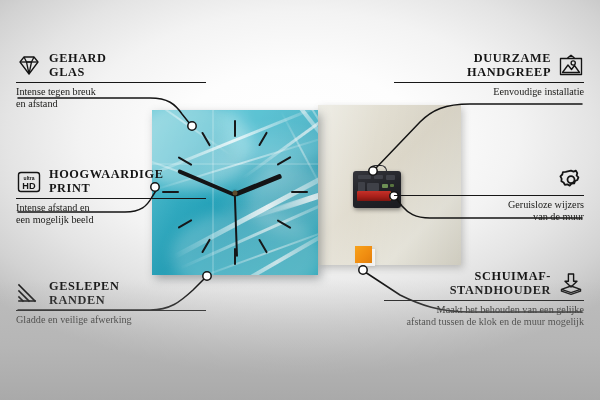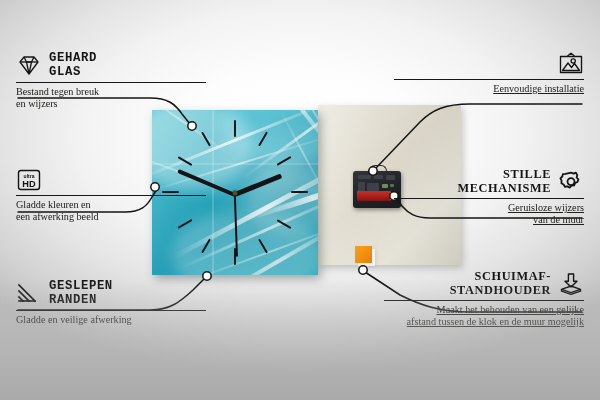--- a/index.html
+++ b/index.html
@@ -26,25 +26,25 @@
     font-family:"Liberation Serif", serif;
     font-weight:bold;font-size:12.3px;line-height:13.5px;
     letter-spacing:.6px;color:#151515;text-transform:uppercase;
   }
   .feature .rule{height:0;border-top:1.3px solid #171717;margin-top:3px;}
   .feature .desc{
     font-family:"Liberation Serif", serif;
     font-size:10.2px;line-height:11.6px;color:#20201e;margin-top:3px;
   }
   .feature.left .head{justify-content:flex-start;}
-  .feature.left .title{text-align:left;font-family:Liberation Mono, monospace;}
+  .feature.left .title{text-align:left;}
   .feature.left .desc{text-align:left;}
   .feature.right .head{justify-content:flex-end;}
   .feature.right .title{text-align:right;}
-  .feature.right .desc{text-align:right;text-decoration:underline;}
+  .feature.right .desc{text-align:right;}
 
   .icon{flex:0 0 auto;width:26px;height:24px;display:block;}
   .icon svg{display:block;width:100%;height:100%;}
 
   
   #photo{position:absolute;left:100px;top:95px;width:380px;height:200px;}
 
   #backplate{
     position:absolute;left:218px;top:10px;width:143px;height:160px;
     background:linear-gradient(135deg,#e6e4d9 0%,#ded9cb 45%,#e9e7dd 75%,#d9d6c9 100%);
@@ -201,37 +201,40 @@
               <path d="M10.5 8 L15.5 8"></path>
         </g>
           </svg>
       </span>
       <span class="title">
         <span>GEHARD</span><br><span>GLAS</span>
       </span>
     </div>
     <div class="rule"></div>
     <div class="desc">
-      <span>Bestand tegen breuk</span><br><span>en wijzers</span>
+      <span>Intense tegen breuk</span><br><span>en afstand</span>
     </div>
   </div>
 
   <div class="feature left" style="left:16px;top:168px;">
     <div class="head">
       <span class="icon" style="position:relative;text-align:center;">
         <svg viewBox="0 0 26 24">
           <rect x="2.5" y="2.5" width="21" height="19" rx="2.5" fill="none" stroke="#141414" stroke-width="1.4"></rect>
           <text x="13" y="10.2" font-family="Liberation Sans, sans-serif" font-size="5" font-weight="bold" fill="#141414" text-anchor="middle">ultra</text>
           <text x="13" y="18.6" font-family="Liberation Sans, sans-serif" font-size="9.2" font-weight="bold" fill="#141414" text-anchor="middle">HD</text>
         </svg>
       </span>
-    </div>
-    <div class="rule"></div>
-    <div class="desc">
-      <span>Gladde kleuren en</span><br><span>een afwerking beeld</span>
+      <span class="title">
+        <span>HOOGWAARDIGE</span><br><span>PRINT</span>
+      </span>
+    </div>
+    <div class="rule"></div>
+    <div class="desc">
+      <span>Intense afstand en</span><br><span>een mogelijk beeld</span>
     </div>
   </div>
 
   <div class="feature left" style="left:16px;top:280px;">
     <div class="head">
       <span class="icon">
         <svg viewBox="0 0 26 24">
             <g stroke="#141414" stroke-width="1.6" stroke-linecap="square">
           <path d="M3 3 L19 19"></path>
               <path d="M3 9 L13 19"></path>
@@ -245,42 +248,42 @@
       </span>
     </div>
     <div class="rule"></div>
     <div class="desc">
       <span>Gladde en veilige afwerking</span>
     </div>
   </div>
 
   <div class="feature right" style="left:394px;top:52px;">
     <div class="head">
+      <span class="title">
+        <span>DUURZAME</span><br><span>HANDGREEP</span>
+      </span>
       <span class="icon">
         <svg viewBox="0 0 26 24">
             <g fill="none" stroke="#141414" stroke-width="1.35" stroke-linejoin="round">
           <path d="M9.5 4 L13 1.2 L16.5 4"></path>
           <rect x="2.5" y="4.5" width="21" height="16"></rect>
           <path d="M4.5 18.5 L10 11 L13.5 15.5 L16.5 11.5 L21.5 18.5 Z" fill="none"></path>
           <circle cx="15.2" cy="9" r="2.1"></circle>
         </g>
           </svg>
       </span>
     </div>
     <div class="rule"></div>
     <div class="desc">
       <span>Eenvoudige installatie</span><br>
     </div>
   </div>
 
   <div class="feature right" style="left:394px;top:168px;">
     <div class="head">
-      <span class="title">
-        <span>STILLE</span><br><span>MECHANISME</span>
-      </span>
       <span class="icon">
         <svg viewBox="0 0 26 24">
             <g fill="none" stroke="#141414" stroke-width="1.8" stroke-linejoin="round">
           <path d="M13 2.6 l2.6 1.1 2.3 -1 1.4 2.4 -0.7 2.4 1.8 1.9 -1 2.6 -2.3 1 -0.9 2.4 -2.7 0.3 -1.8 1.9 -2.4 -1.3 -2.4 0.6 -1.3 -2.4 -2.2 -1.2 0.2 -2.7 -1.2 -2.2 1.9 -1.9 0.6 -2.4 2.7 -0.2 z"></path>
           <circle cx="13" cy="11.6" r="3.5"></circle>
         </g>
           </svg>
       </span>
     </div>
     <div class="rule"></div>

